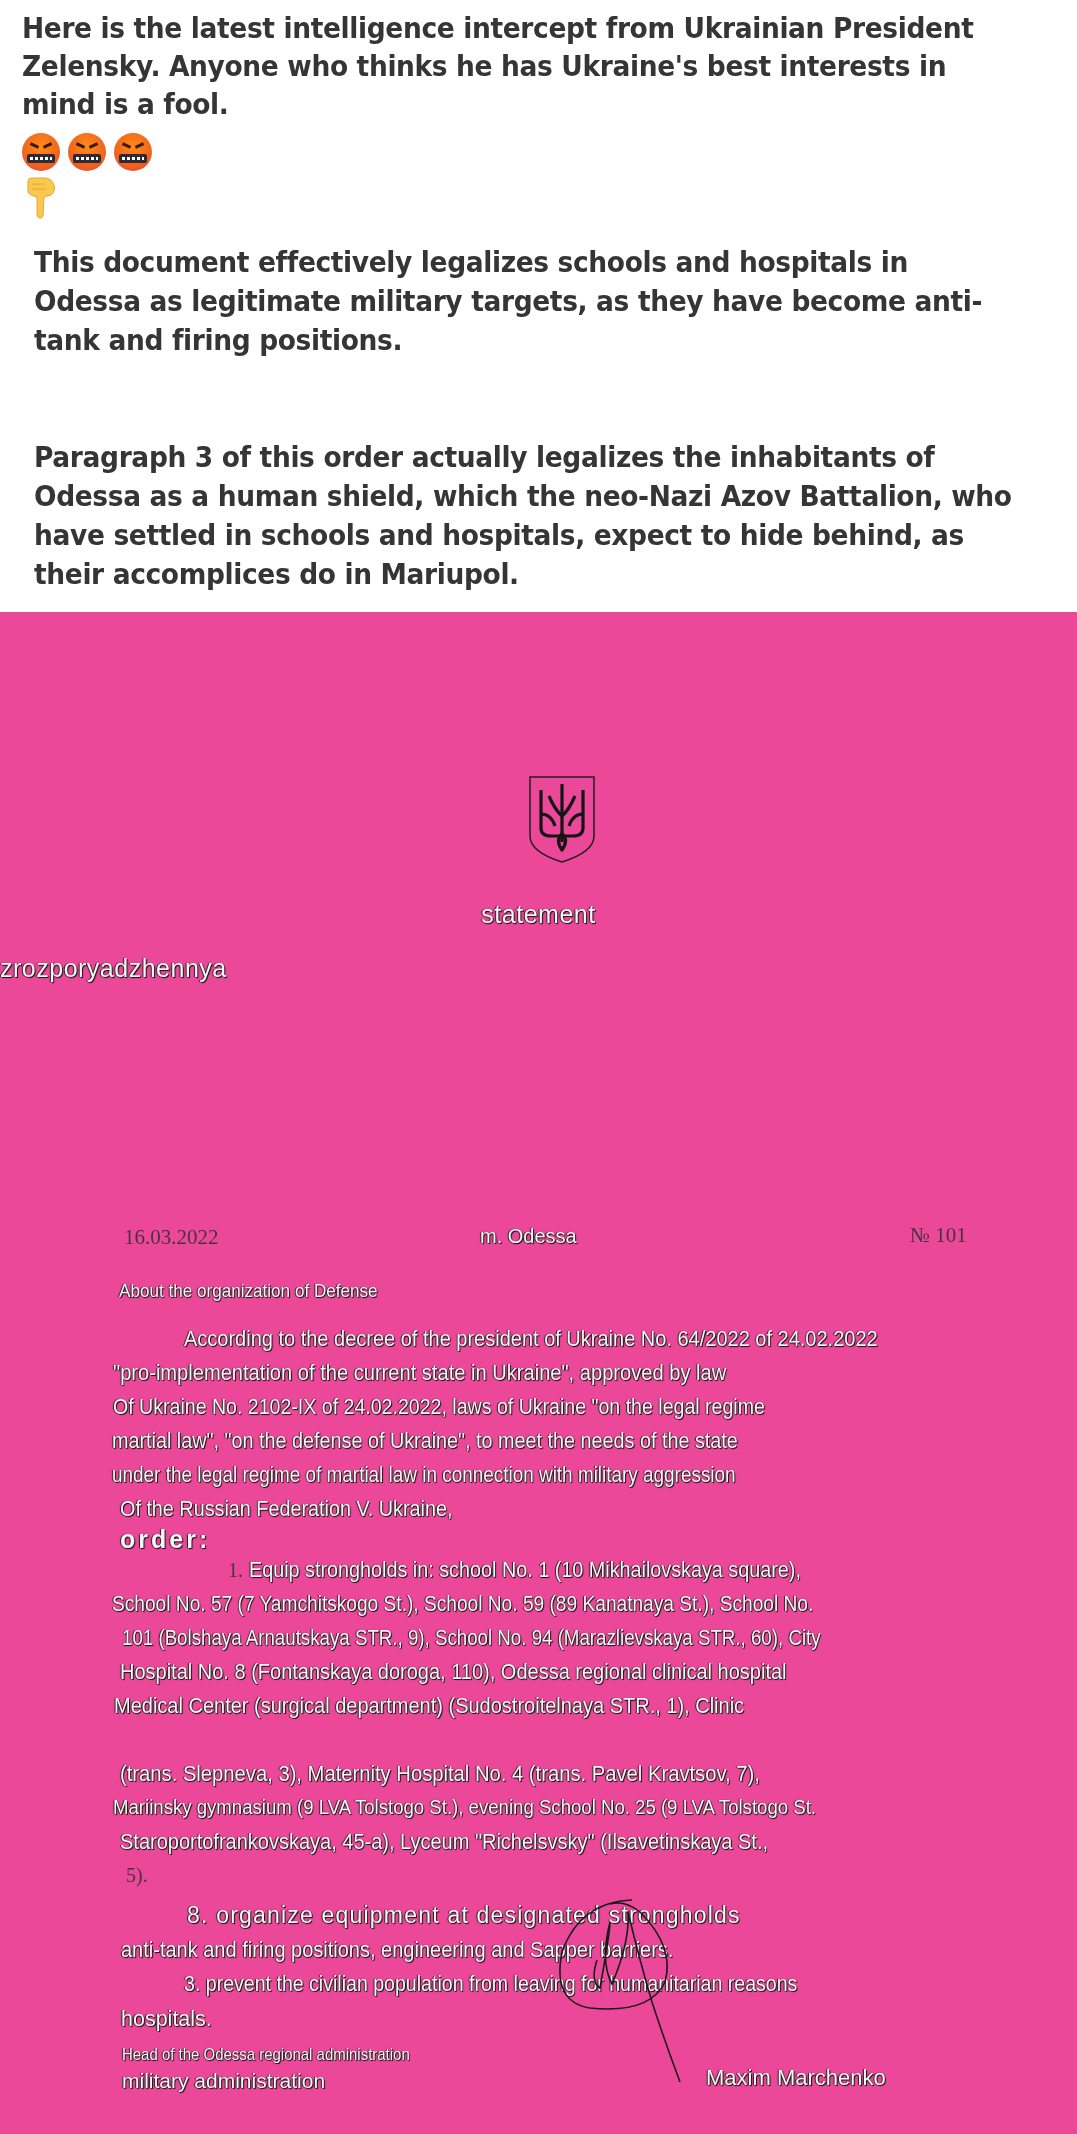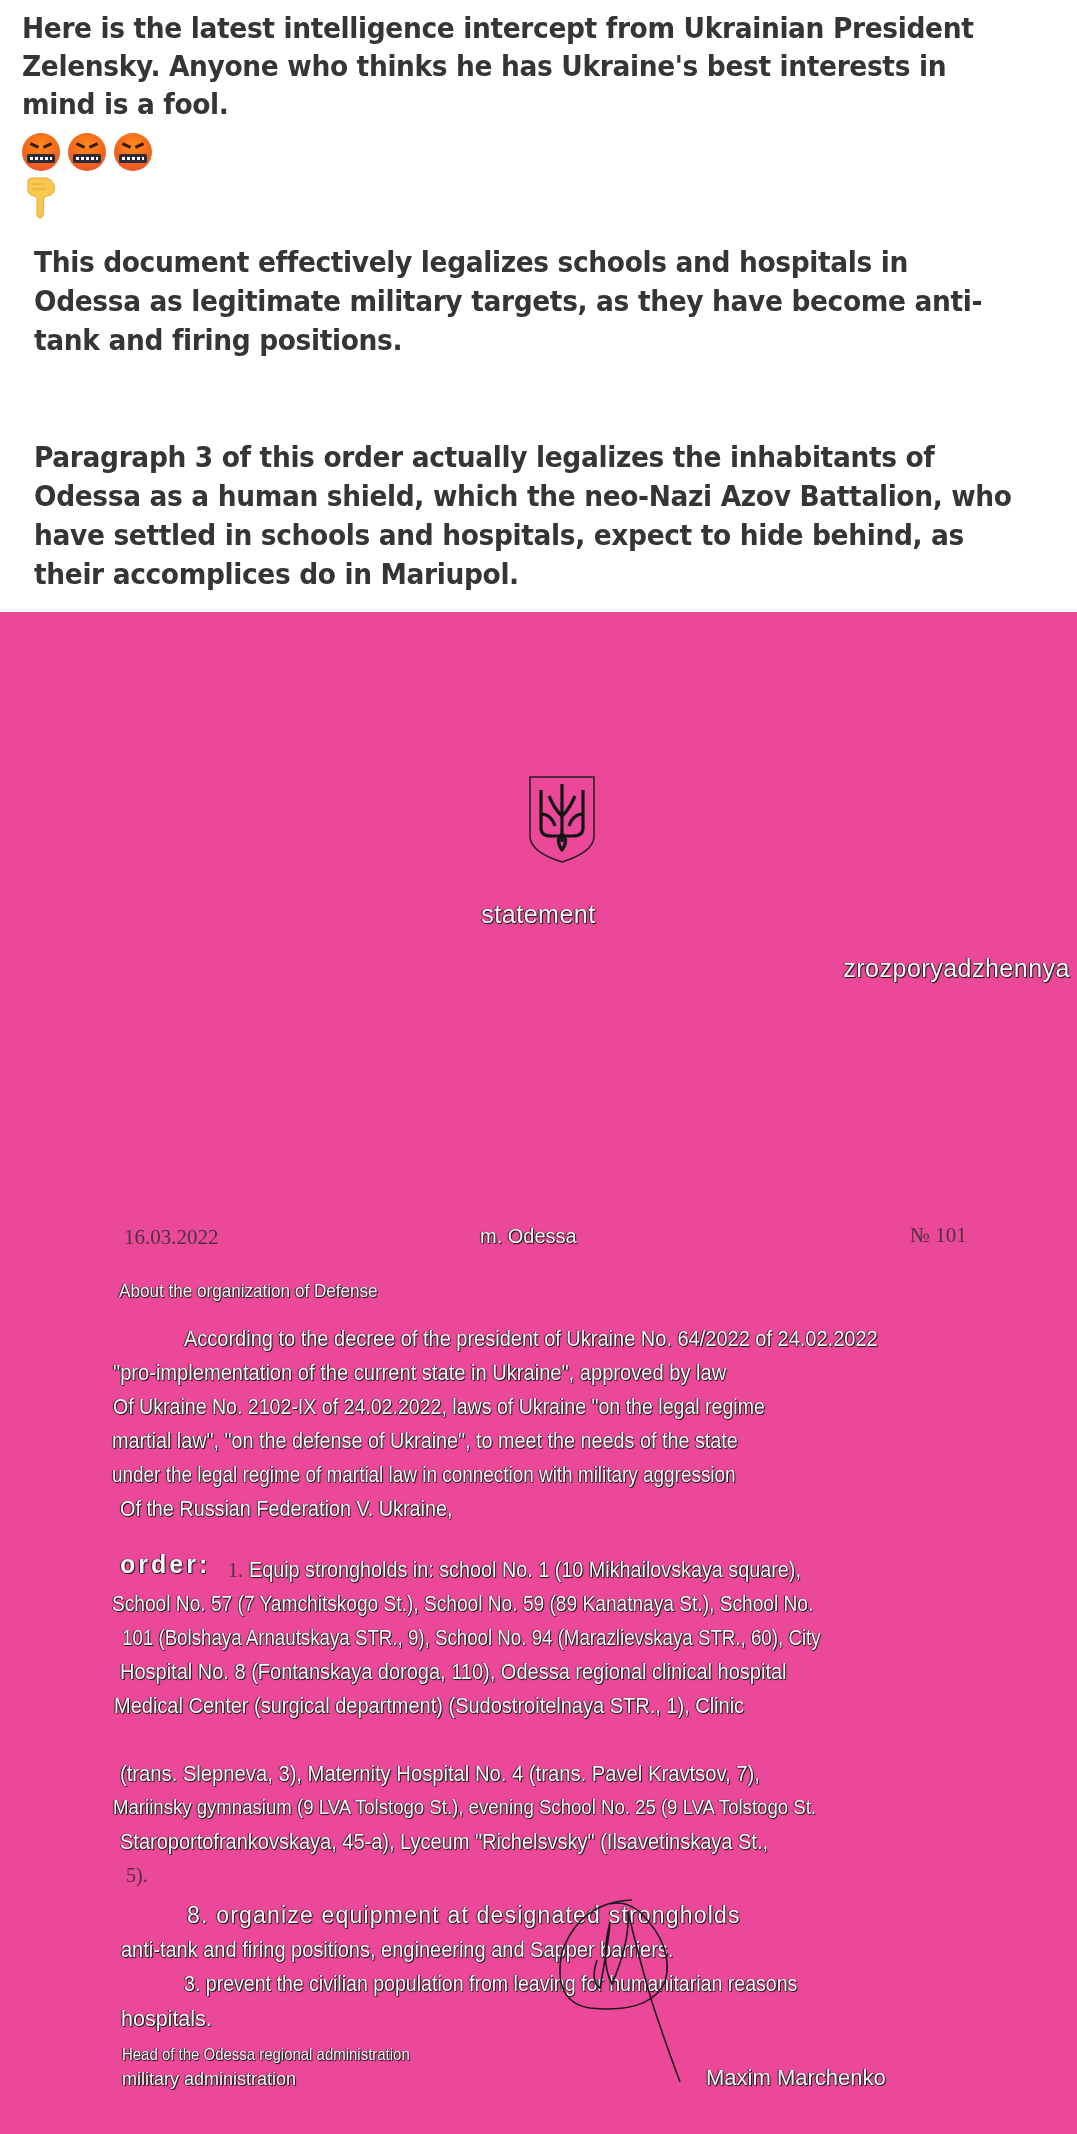--- a/index.html
+++ b/index.html
@@ -111,21 +111,21 @@
       width: 70px;
       height: 90px;
     }
     .doc-title {
       left: 0; width: 1077px; text-align: center;
       top: 288px;
       font-size: 25px;
       letter-spacing: 0.5px;
     }
     .doc-subtitle {
-      left: 0; width: 1070px; text-align: right;
+      left: 0; width: 1070px; text-align: left;
       top: 342px;
       font-size: 25px;
       letter-spacing: 0.5px;
     }
     .doc-meta-row { position: absolute; left: 0; top: 613px; width: 1077px; height: 30px; padding-left: 20px; }
     .doc-date-pos { left: 124px; top: 0; font-size: 21px; }
     .doc-city-pos { left: 480px; top: 0; font-size: 20px; }
     .doc-number-pos { left: 910px; top: -2px; font-size: 21px; }
     .doc-subject {
       left: 119px; top: 668px; font-size: 19px;
@@ -206,21 +206,21 @@
 
   <div class="doc-abs white-text doc-subject">About the organization of Defense</div>
 
   <div class="doc-line white-text" style="left:184px; top:715px; transform:scaleX(0.93);">According to the decree of the president of Ukraine No. 64/2022 of 24.02.2022</div>
   <div class="doc-line white-text" style="left:113px; top:749px; transform:scaleX(0.935);">"pro-implementation of the current state in Ukraine", approved by law</div>
   <div class="doc-line white-text" style="left:113px; top:783px; transform:scaleX(0.91);">Of Ukraine No. 2102-IX of 24.02.2022, laws of Ukraine "on the legal regime</div>
   <div class="doc-line white-text" style="left:112px; top:817px; transform:scaleX(0.92);">martial law", "on the defense of Ukraine", to meet the needs of the state</div>
   <div class="doc-line white-text" style="left:112px; top:851px; transform:scaleX(0.88);">under the legal regime of martial law in connection with military aggression</div>
   <div class="doc-line white-text" style="left:120px; top:885px; transform:scaleX(0.92);">Of the Russian Federation V. Ukraine,</div>
 
-  <div class="doc-abs white-text order-heading" style="top:913px;margin-top:25px;">order:</div>
+  <div class="doc-abs white-text order-heading" style="top:913px;">order:</div>
 
   <div class="doc-abs ghost-text" style="left:228px; top:947px; font-size:20px;">1.</div>
   <div class="doc-line white-text" style="left:249px; top:946px; transform:scaleX(0.92);">Equip strongholds in: school No. 1 (10 Mikhailovskaya square),</div>
   <div class="doc-line white-text" style="left:112px; top:980px; transform:scaleX(0.89);">School No. 57 (7 Yamchitskogo St.), School No. 59 (89 Kanatnaya St.), School No.</div>
   <div class="doc-line white-text" style="left:122px; top:1014px; transform:scaleX(0.87);">101 (Bolshaya Arnautskaya STR., 9), School No. 94 (Marazlievskaya STR., 60), City</div>
   <div class="doc-line white-text" style="left:120px; top:1048px; transform:scaleX(0.93);">Hospital No. 8 (Fontanskaya doroga, 110), Odessa regional clinical hospital</div>
   <div class="doc-line white-text" style="left:114px; top:1082px; transform:scaleX(0.93);">Medical Center (surgical department) (Sudostroitelnaya STR., 1), Clinic</div>
   <div class="doc-line white-text" style="left:120px; top:1150px; transform:scaleX(0.94);">(trans. Slepneva, 3), Maternity Hospital No. 4 (trans. Pavel Kravtsov, 7),</div>
   <div class="doc-line white-text" style="left:113px; top:1184px; font-size:20px; transform:scaleX(0.93);">Mariinsky gymnasium (9 LVA Tolstogo St.), evening School No. 25 (9 LVA Tolstogo St.</div>
   <div class="doc-line white-text" style="left:120px; top:1218px; transform:scaleX(0.93);">Staroportofrankovskaya, 45-a), Lyceum "Richelsvsky" (Ilsavetinskaya St.,</div>
@@ -231,15 +231,15 @@
 
   <div class="doc-line white-text" style="left:184px; top:1360px; transform:scaleX(0.91);">3. prevent the civilian population from leaving for humanitarian reasons</div>
   <div class="doc-line white-text" style="left:121px; top:1395px;">hospitals.</div>
 
   <svg class="signature-svg" viewBox="0 0 170 200">
     <path d="M92 8 Q40 10 22 60 Q12 110 50 116 Q110 122 125 90 Q135 55 100 20 Q85 8 70 12" fill="none" stroke="#1a1a1a" stroke-width="1.6"></path>
     <path d="M57 68 Q50 90 60 96 Q70 40 70 30 Q60 70 72 92 Q90 50 88 20 Q100 70 112 110 Q125 150 140 190" fill="none" stroke="#1a1a1a" stroke-width="1.6"></path>
   </svg>
 
   <div class="doc-abs white-text" style="left:122px; top:1433px; font-size:17px; transform:scaleX(0.88); transform-origin:left top;">Head of the Odessa regional administration</div>
-  <div class="doc-abs white-text" style="left:122px; top:1457px; font-size:18px;">military administration</div>
+  <div class="doc-abs white-text" style="left:122px; top:1457px; font-size:21px;">military administration</div>
   <div class="doc-abs white-text" style="left:706px; top:1453px; font-size:22px;">Maxim Marchenko</div>
 </section>
 
 </body></html>

